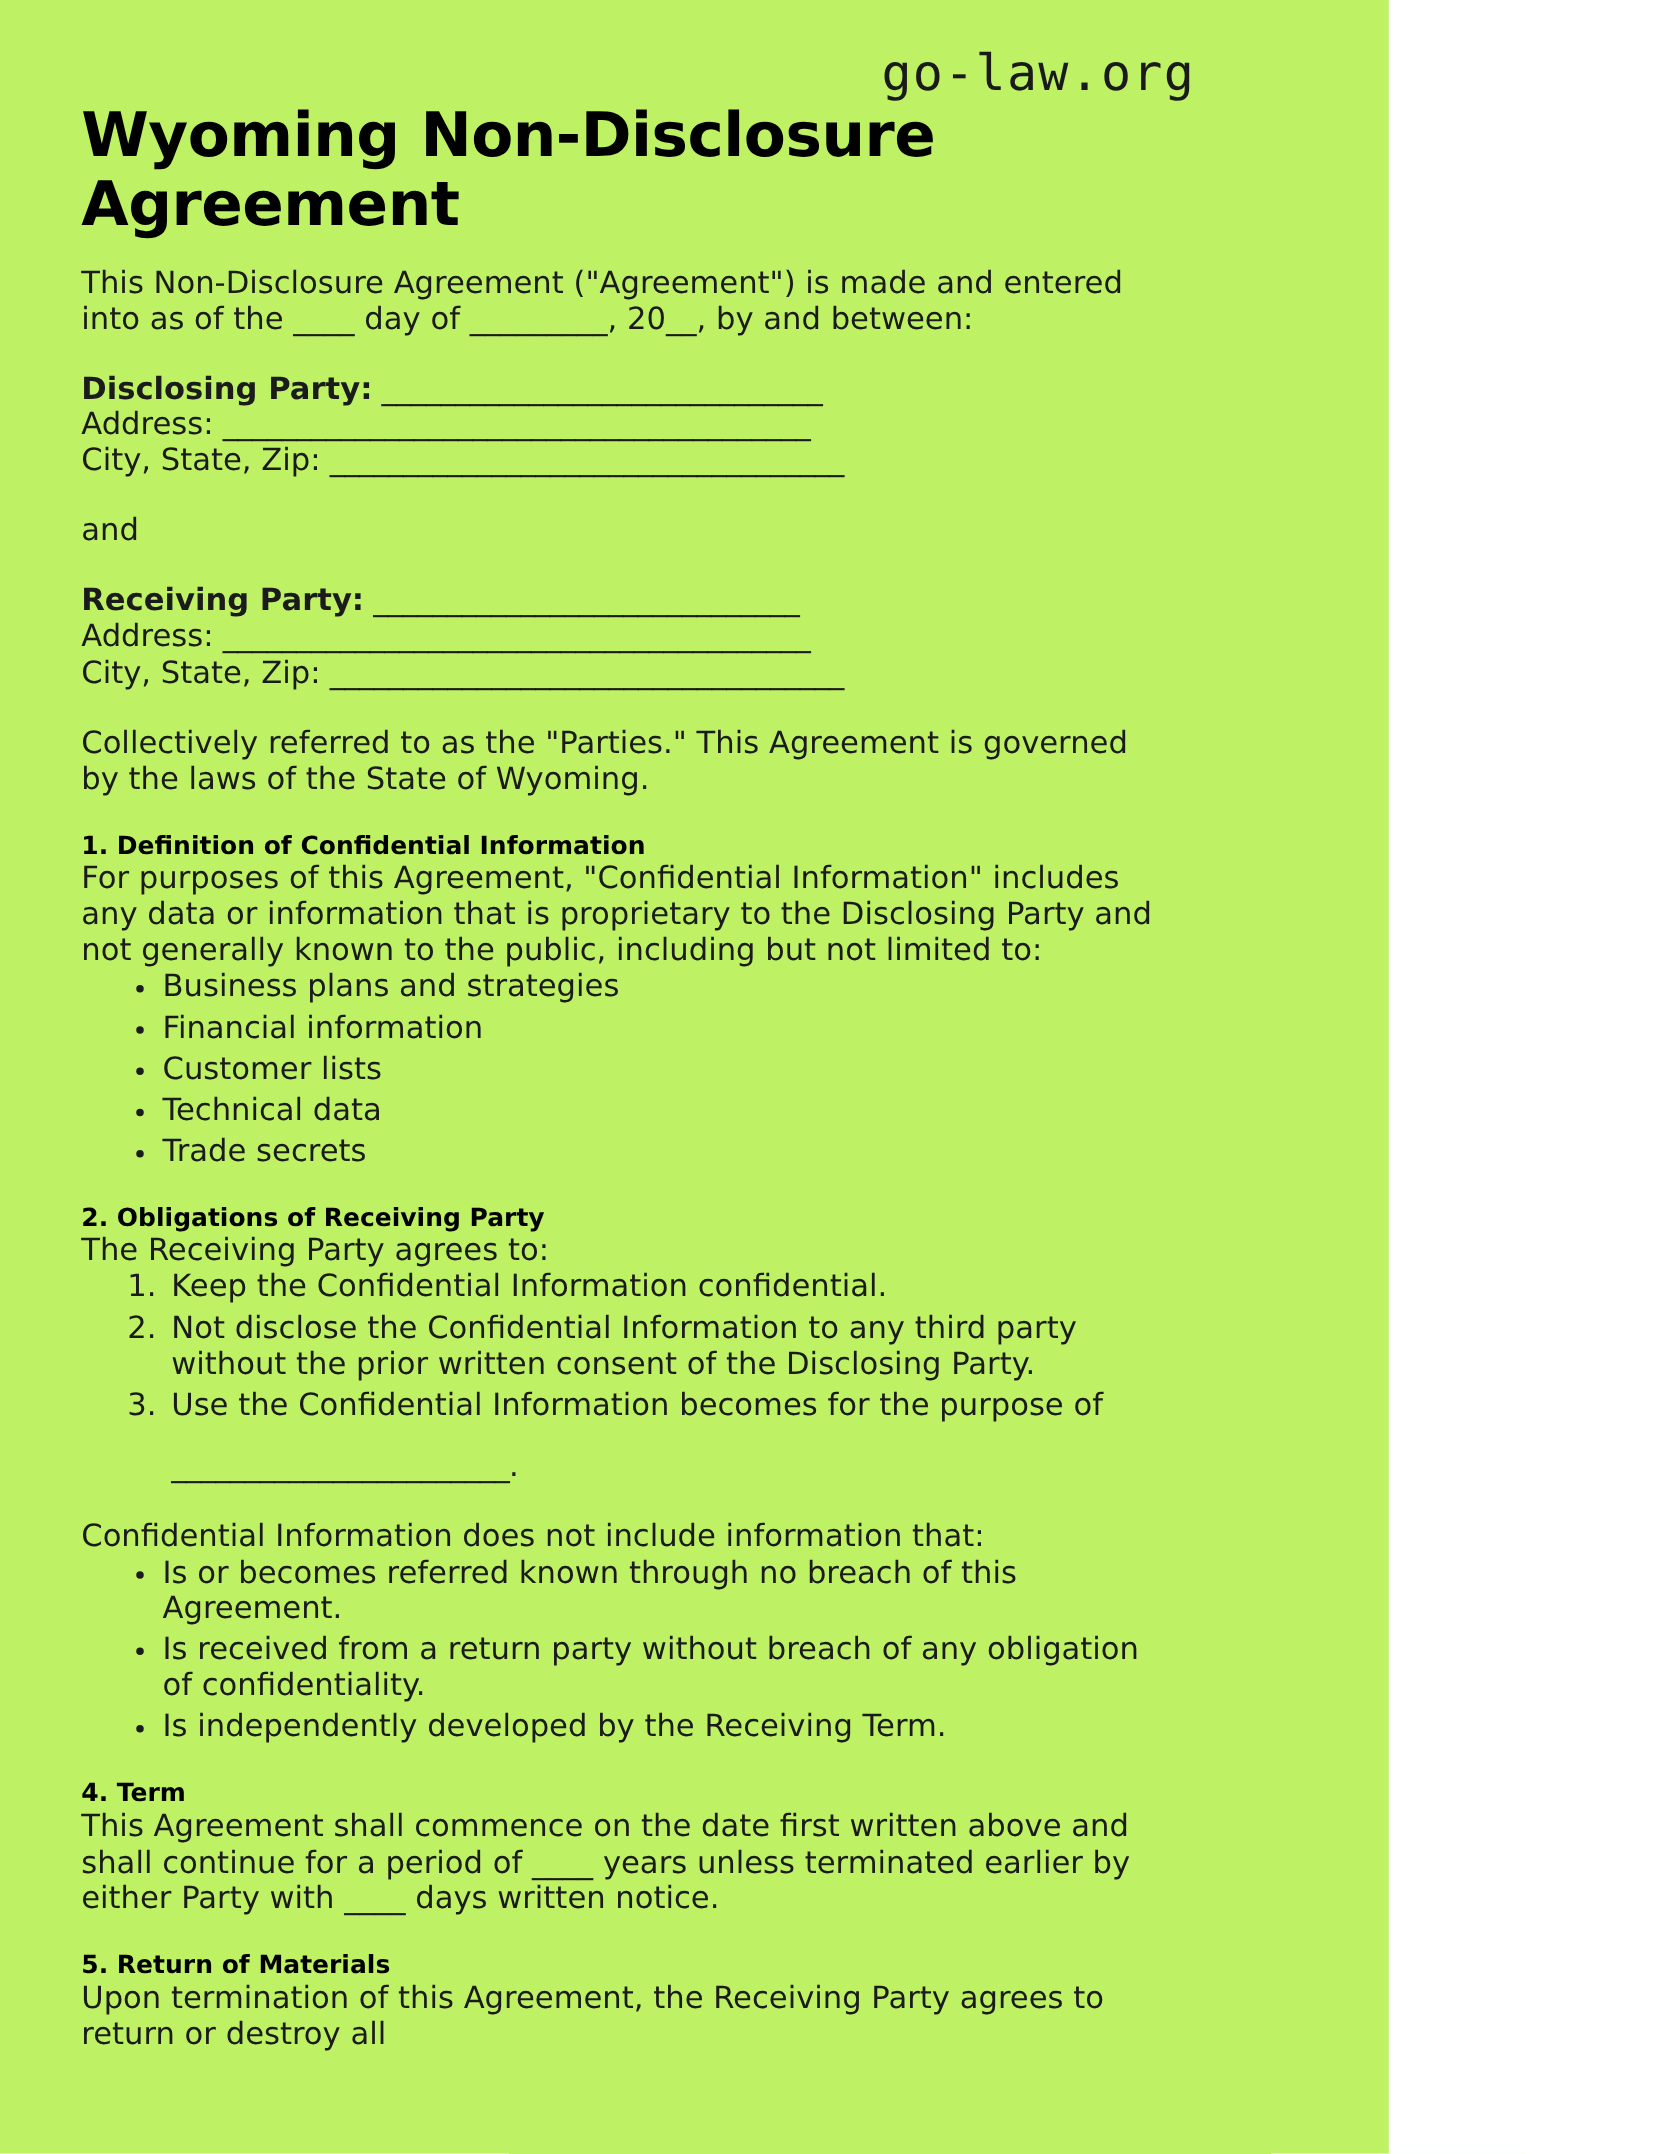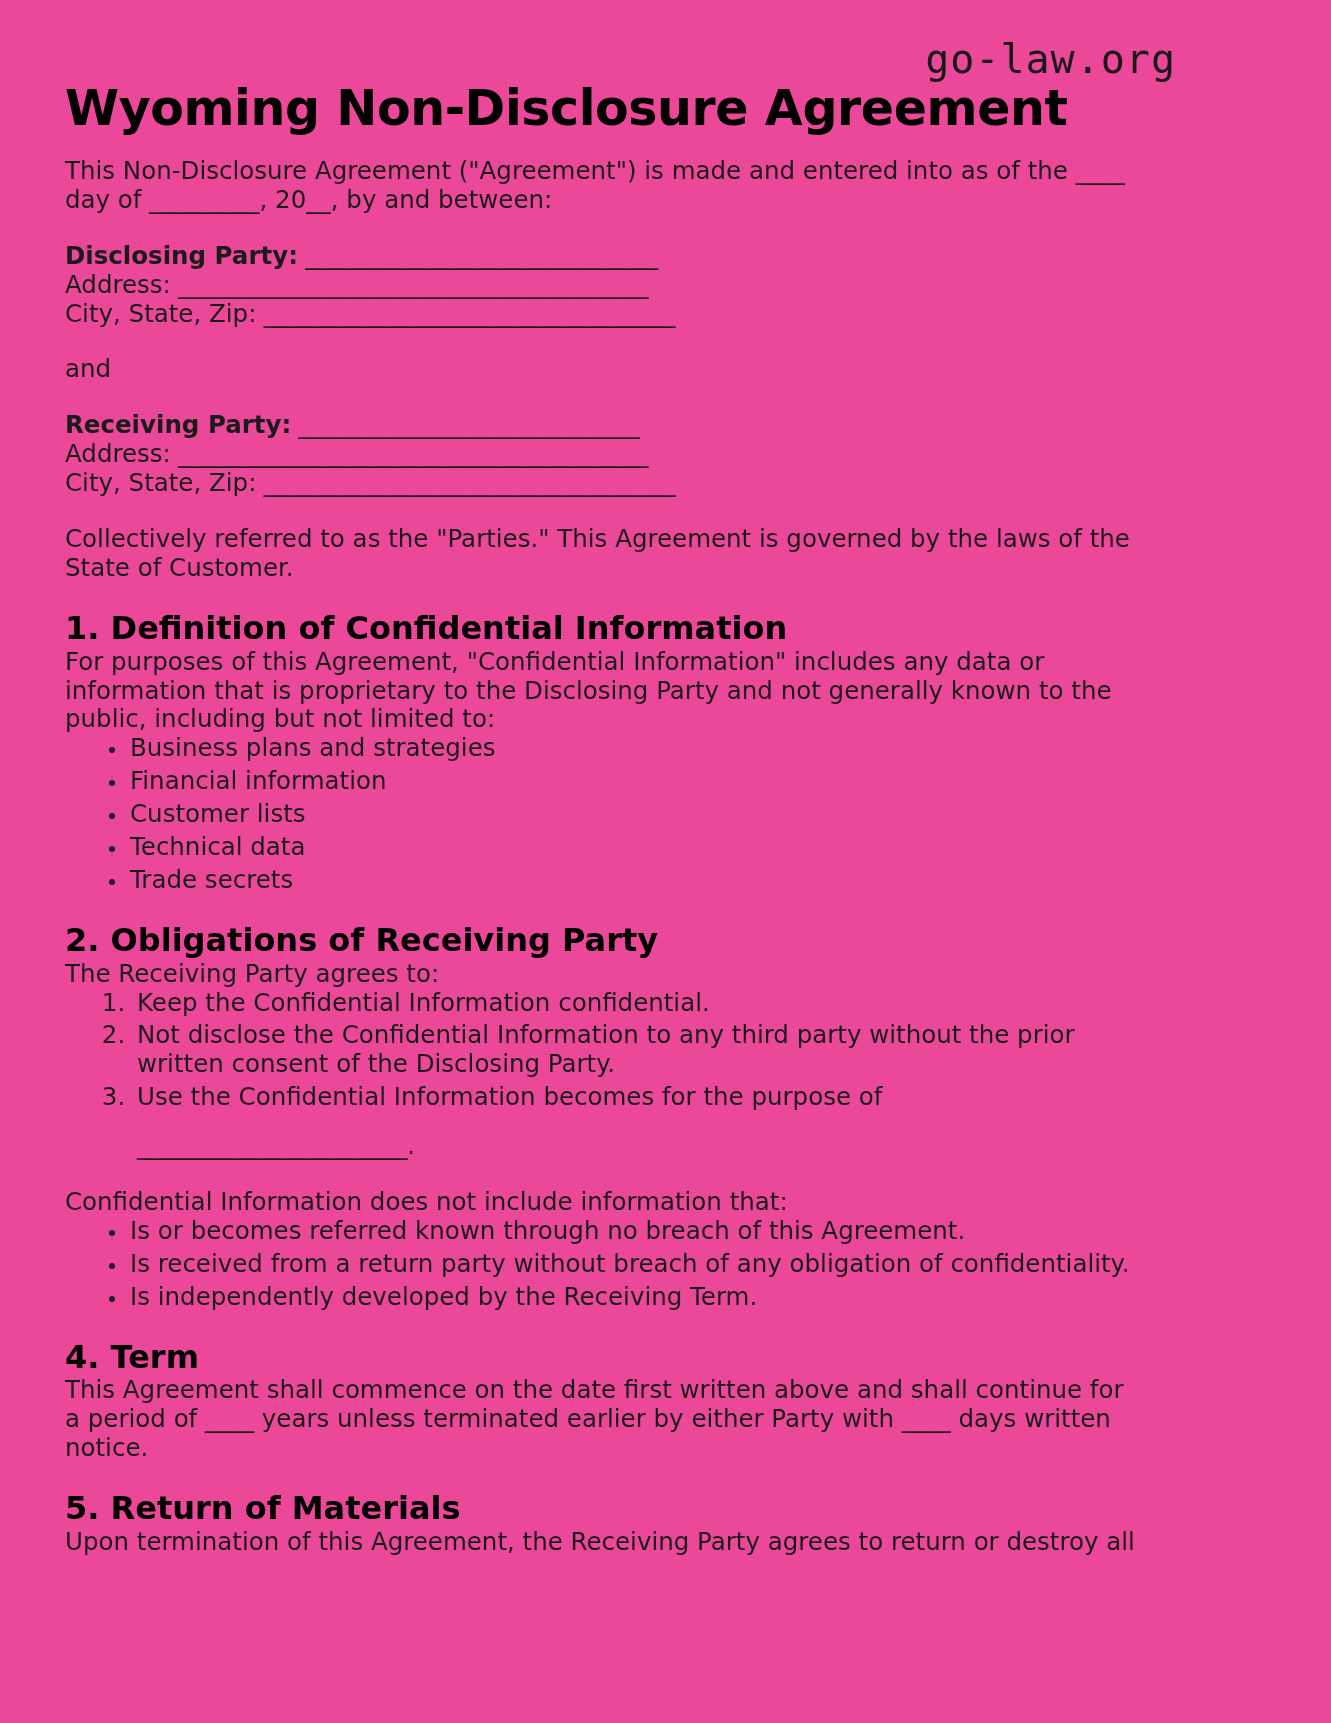--- a/index.html
+++ b/index.html
@@ -3,23 +3,23 @@
 <meta charset="utf-8">
 <title>Wyoming Non-Disclosure Agreement</title>
 <style>
   html, body {
     margin: 0;
     padding: 0;
     background: #ffffff;
   }
   .page {
     position: relative;
-    width: 1331px;
+    width: 1111px;
     height: 1723px;
-    background: #ec4899;
+    background: #bef264;
     box-sizing: border-box;
     padding: 0 185px 0 65px;
     font-family: "DejaVu Sans", "Liberation Sans", sans-serif;
     color: #000000;
     overflow: hidden;
   }
 
   
   .site-brand {
     position: absolute;
@@ -48,21 +48,21 @@
     font-size: 24.5px;
     line-height: 1.18;
     margin: 0;
     padding: 0;
     color: #1b1b1b;
   }
   .block-gap-lg { margin-top: 20px; }
   .block-gap-md { margin-top: 27px; }
 
   .sec-head {
-    font-size: 32px;
+    font-size: 20px;
     font-weight: bold;
     line-height: 1.18;
     margin: 0;
     color: #000000;
   }
 
   .party-label { font-weight: bold; }
 
   .blank {
     letter-spacing: -0.5px;
@@ -120,21 +120,21 @@
       <span class="party-label">Receiving Party:</span><span class="blank"> _____________________________</span>
     </div>
     <div class="para">
       <span>Address:</span><span class="blank"> ________________________________________</span>
     </div>
     <div class="para">
       <span>City, State, Zip:</span><span class="blank"> ___________________________________</span>
     </div>
   </div>
 
-  <p class="para block-gap-md">Collectively referred to as the "Parties." This Agreement is governed by the laws of the State of Customer.</p>
+  <p class="para block-gap-md">Collectively referred to as the "Parties." This Agreement is governed by the laws of the State of Wyoming.</p>
 
   <div class="block-gap-md">
     <div class="sec-head">1. Definition of Confidential Information</div>
     <p class="para">For purposes of this Agreement, "Confidential Information" includes any data or information that is proprietary to the Disclosing Party and not generally known to the public, including but not limited to:</p>
     <ul class="doc-list list-gap">
       <li>Business plans and strategies</li>
       <li>Financial information</li>
       <li>Customer lists</li>
       <li>Technical data</li>
       <li>Trade secrets</li>

